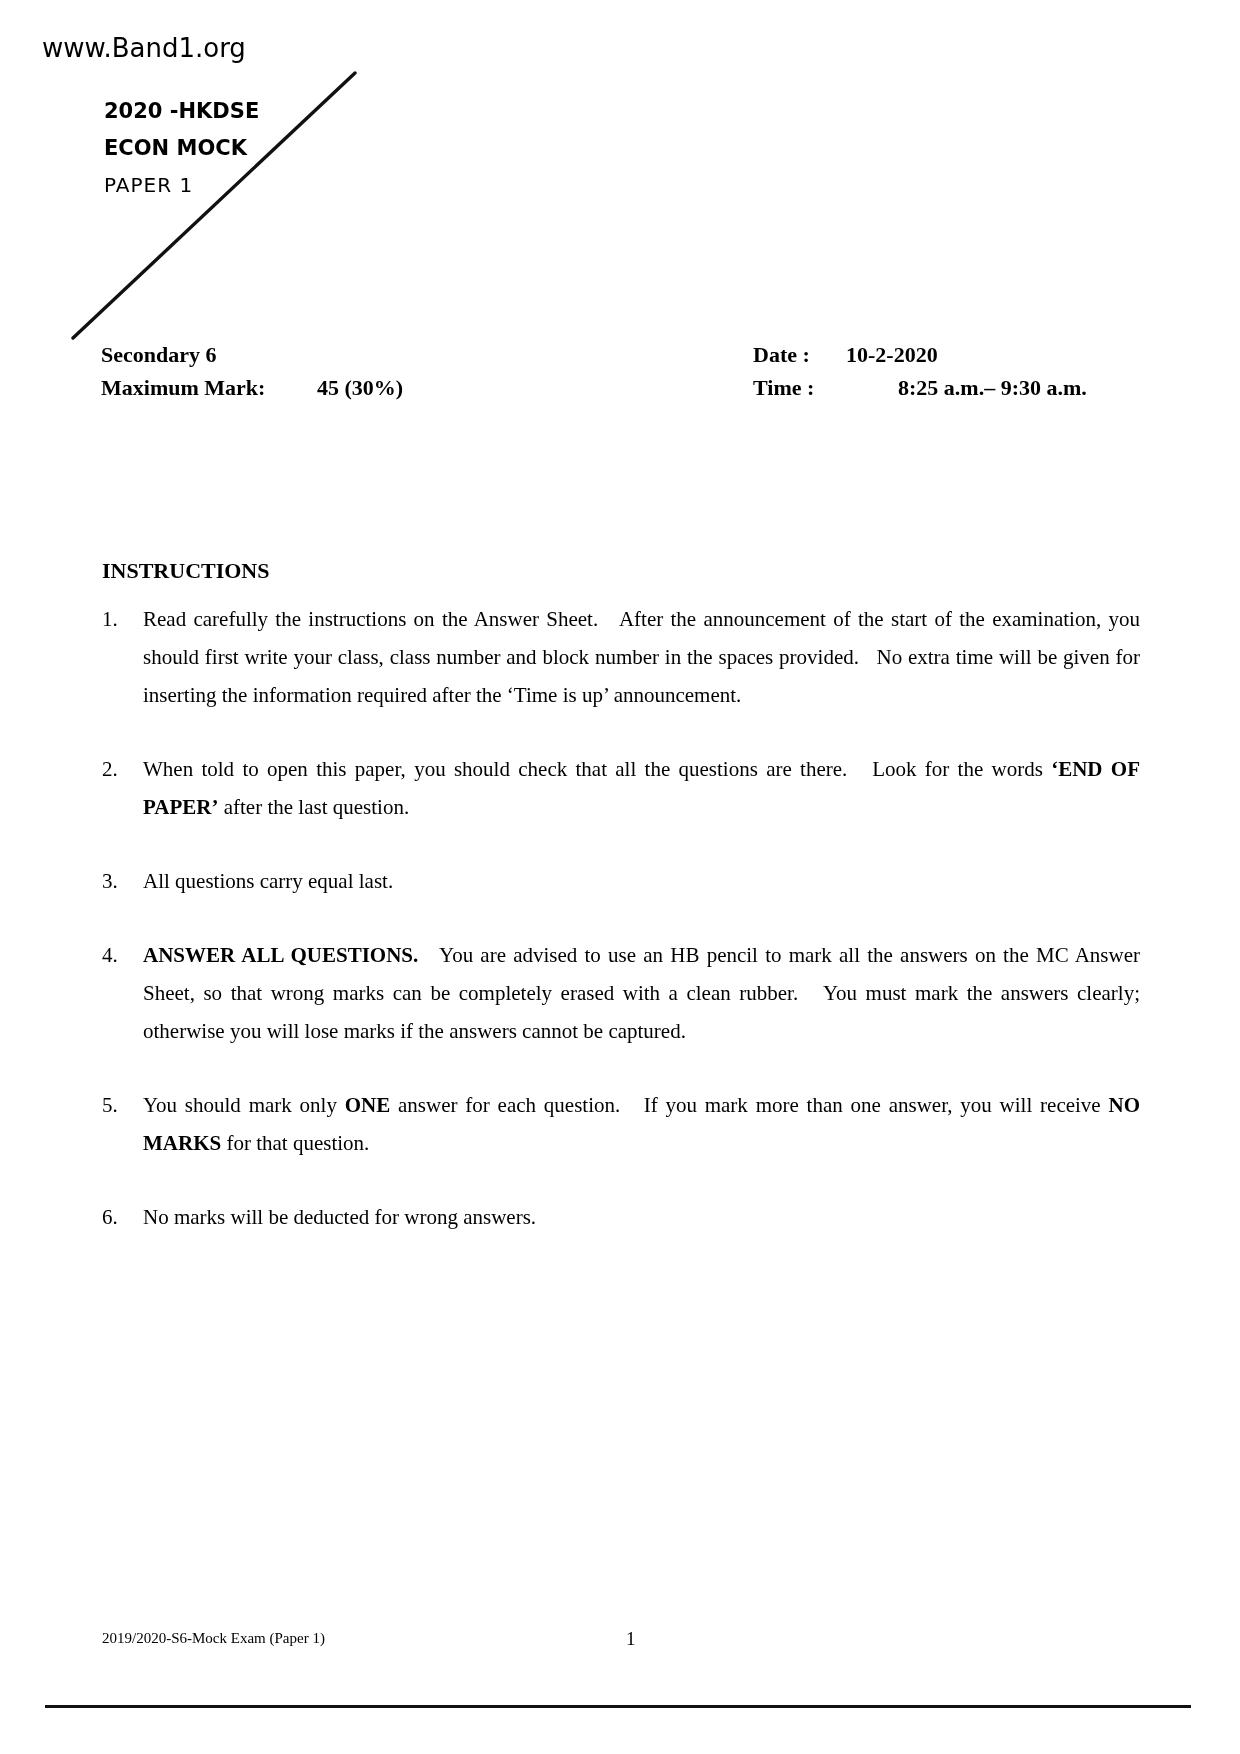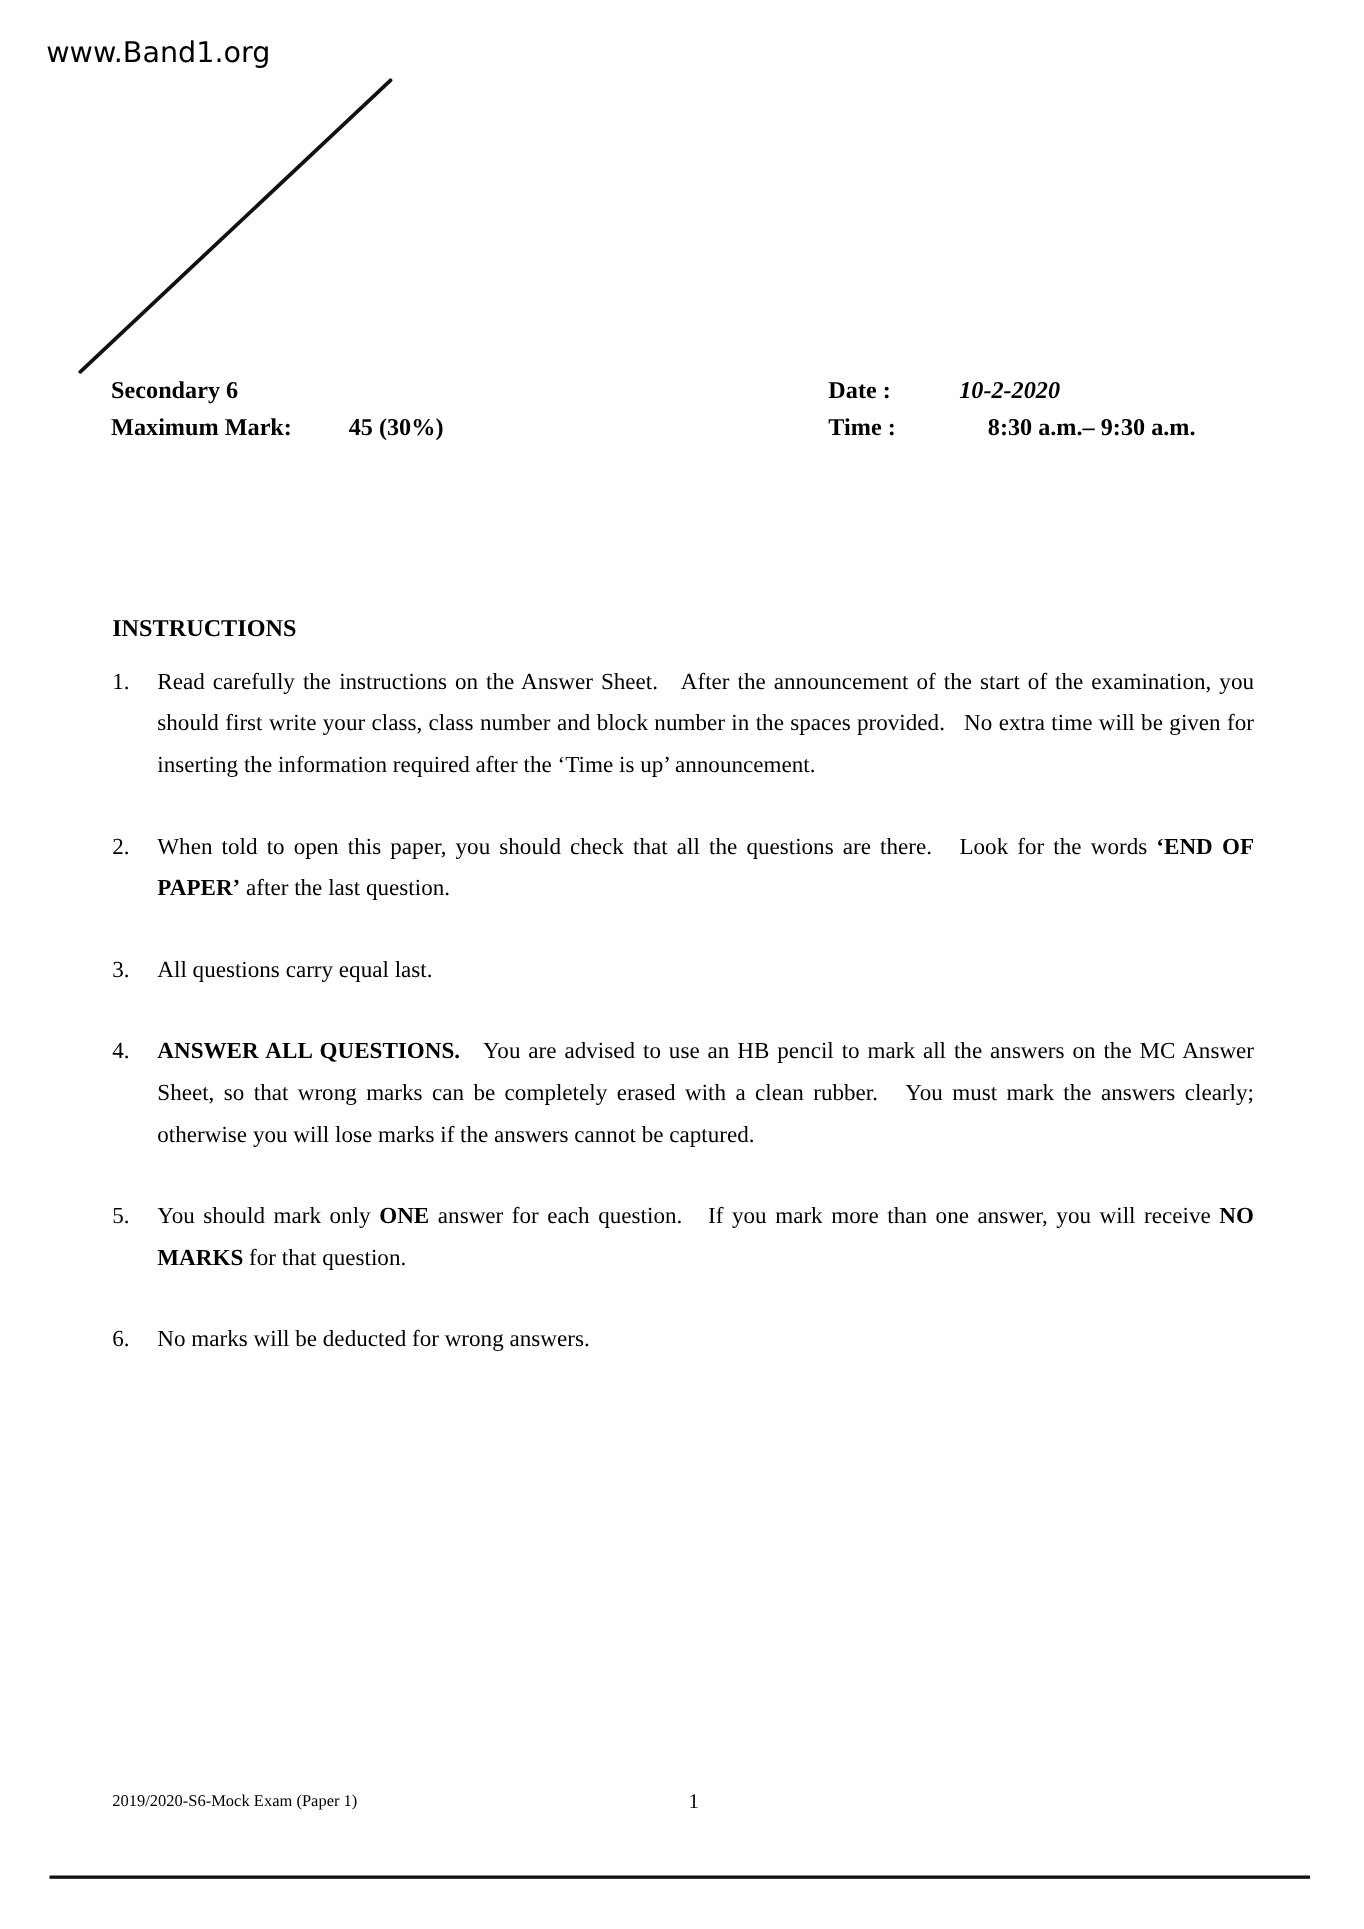--- a/index.html
+++ b/index.html
@@ -152,33 +152,38 @@
     background: #111111;
   }
 </style>
 </head>
 <body>
 
 <div class="page">
 
   <div class="watermark">www.Band1.org</div>
 
+  <div class="corner">
+    <div class="l1">2020 -HKDSE</div>
+    <div class="l2">ECON MOCK</div>
+    <div class="l3">PAPER 1</div>
+  </div>
 
   <svg class="strike" viewBox="0 0 304 284" xmlns="http://www.w3.org/2000/svg">
     <line x1="15" y1="278" x2="297" y2="13" stroke="#111111" stroke-width="3.4" stroke-linecap="round"></line>
   </svg>
 
 
   <div class="info-cell" style="left:101px; top:343px;">Secondary 6</div>
   <div class="info-cell" style="left:101px; top:376px;">Maximum Mark:</div>
   <div class="info-cell" style="left:317px; top:376px;">45 (30%)</div>
   <div class="info-cell" style="left:753px; top:343px;">Date :</div>
-  <div class="info-cell" style="left:872px; top:343px;font-style:italic;">10-2-2020</div>
+  <div class="info-cell" style="left:846px; top:343px;">10-2-2020</div>
   <div class="info-cell" style="left:753px; top:376px;">Time :</div>
-  <div class="info-cell" style="left:898px; top:376px;">8:30 a.m.– 9:30 a.m.</div>
+  <div class="info-cell" style="left:898px; top:376px;">8:25 a.m.– 9:30 a.m.</div>
 
   <div class="instr-heading">INSTRUCTIONS</div>
 
   <div class="instr-list" id="instruction-list">
       <div class="instr-item">
         <div class="instr-num">1.</div>
         <div class="instr-body"><span>Read carefully the instructions on the Answer Sheet. &nbsp; After the announcement of the start of the examination, you should first write your class, class number and block number in the spaces provided. &nbsp; No extra time will be given for inserting the information required after the ‘Time is up’ announcement.</span></div>
       </div>
       <div class="instr-item">
         <div class="instr-num">2.</div>

